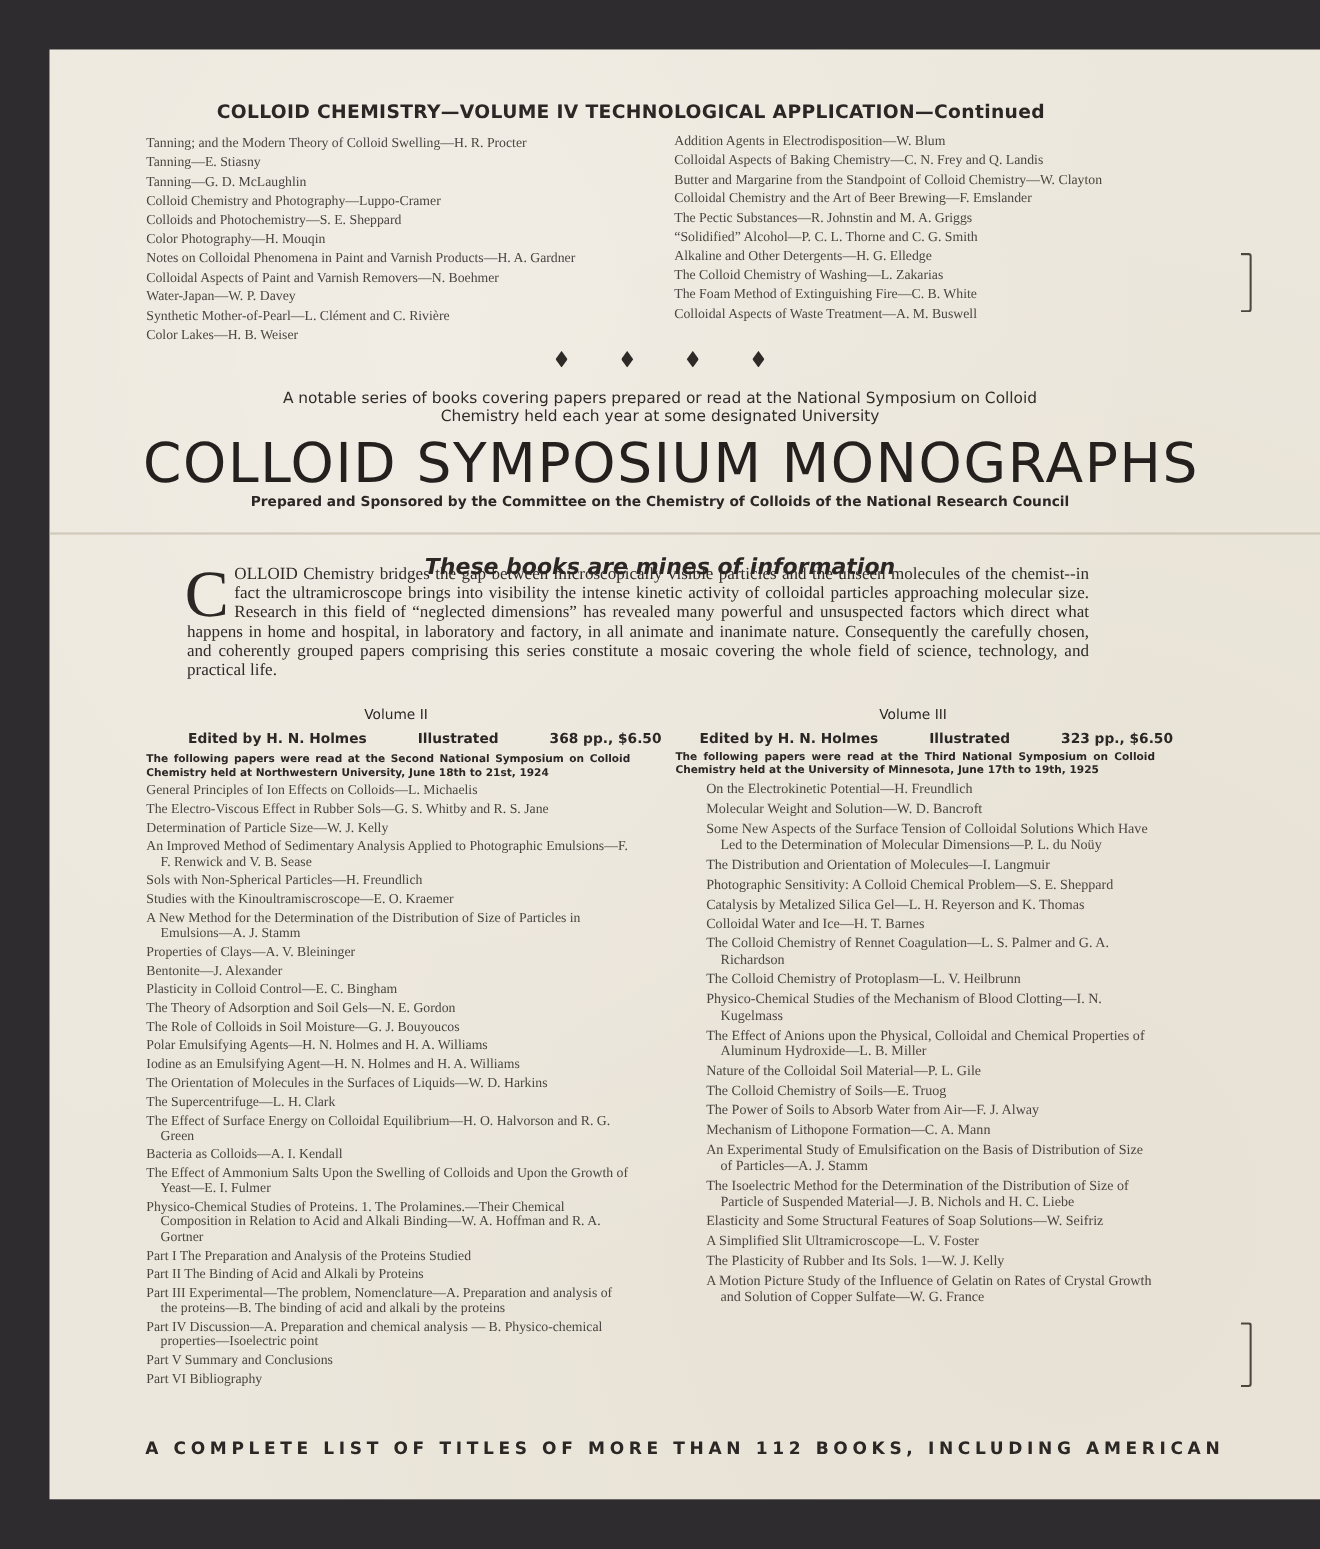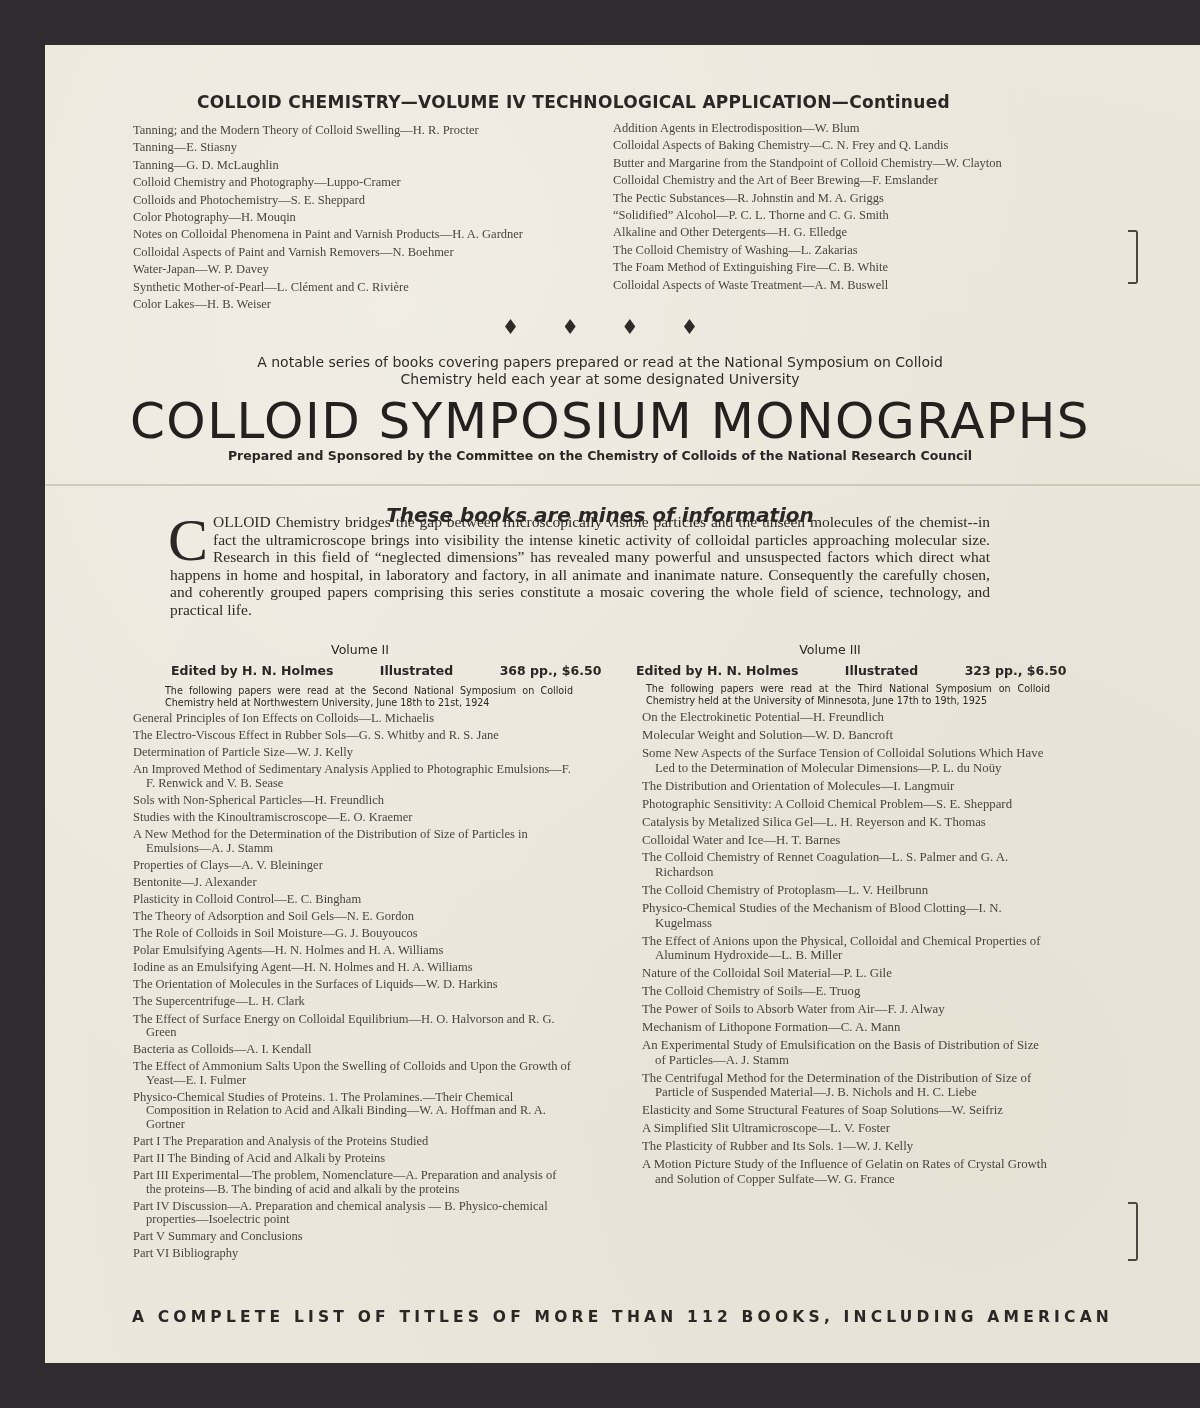--- a/index.html
+++ b/index.html
@@ -80,22 +80,22 @@
     font-family: "Liberation Serif", serif; color: #2a2725;
   }
   .vol-head {
     position: absolute; text-align: center;
     font-family: "DejaVu Sans", sans-serif; color: #2a2725;
   }
   .vol-name { font-size: 12.5px; }
   .vol-edit { font-size: 12.5px; font-weight: bold; margin-top: 6px; white-space: nowrap; }
   .vol-edit span { margin: 0 21px; }
   .vol-intro {
-    font-family: "DejaVu Sans", sans-serif; font-size: 9.6px; font-weight: normal;
-    line-height: 12px; text-align: justify; color: #2a2725; margin-bottom: 3px; margin-left: 32px;
+    font-family: "DejaVu Sans", sans-serif; font-size: 9.6px; font-weight: bold;
+    line-height: 12px; text-align: justify; color: #2a2725; margin-bottom: 3px;
   }
   .vol-col {
     position: absolute; font-size: 12.5px; line-height: 13.5px; color: #4a4541;
   }
   .vol-col .item { padding-left: 13px; text-indent: -13px; margin-bottom: 3.6px; }
   .vol2-head { left: 150px; top: 642px; width: 420px; }
   .vol2 { left: 133px; top: 685px; width: 440px; }
   .vol3-head { left: 615px; top: 642px; width: 430px; }
   .vol3 { left: 614px; top: 683px; width: 436px; font-size: 12.8px; line-height: 14.6px; }
   .vol3 .item { margin-bottom: 3.4px; margin-left: 28px; }
@@ -222,21 +222,21 @@
       <div class="item">Colloidal Water and Ice—H. T. Barnes</div>
       <div class="item">The Colloid Chemistry of Rennet Coagulation—L. S. Palmer and G. A. Richardson</div>
       <div class="item">The Colloid Chemistry of Protoplasm—L. V. Heilbrunn</div>
       <div class="item">Physico-Chemical Studies of the Mechanism of Blood Clotting—I. N. Kugelmass</div>
       <div class="item">The Effect of Anions upon the Physical, Colloidal and Chemical Properties of Aluminum Hydroxide—L. B. Miller</div>
       <div class="item">Nature of the Colloidal Soil Material—P. L. Gile</div>
       <div class="item">The Colloid Chemistry of Soils—E. Truog</div>
       <div class="item">The Power of Soils to Absorb Water from Air—F. J. Alway</div>
       <div class="item">Mechanism of Lithopone Formation—C. A. Mann</div>
       <div class="item">An Experimental Study of Emulsification on the Basis of Distribution of Size of Particles—A. J. Stamm</div>
-      <div class="item">The Centrifugal Method for the Determination of the Distribution of Size of Particle of Suspended Material—J. B. Nichols and H. C. Liebe</div>
+      <div class="item">The Isoelectric Method for the Determination of the Distribution of Size of Particle of Suspended Material—J. B. Nichols and H. C. Liebe</div>
       <div class="item">Elasticity and Some Structural Features of Soap Solutions—W. Seifriz</div>
       <div class="item">A Simplified Slit Ultramicroscope—L. V. Foster</div>
       <div class="item">The Plasticity of Rubber and Its Sols. 1—W. J. Kelly</div>
       <div class="item">A Motion Picture Study of the Influence of Gelatin on Rates of Crystal Growth and Solution of Copper Sulfate—W. G. France</div>
     </div>
 </div>
 
 <div class="footer-line">A COMPLETE LIST OF TITLES OF MORE THAN 112 BOOKS, INCLUDING AMERICAN</div>
 
 </body></html>

